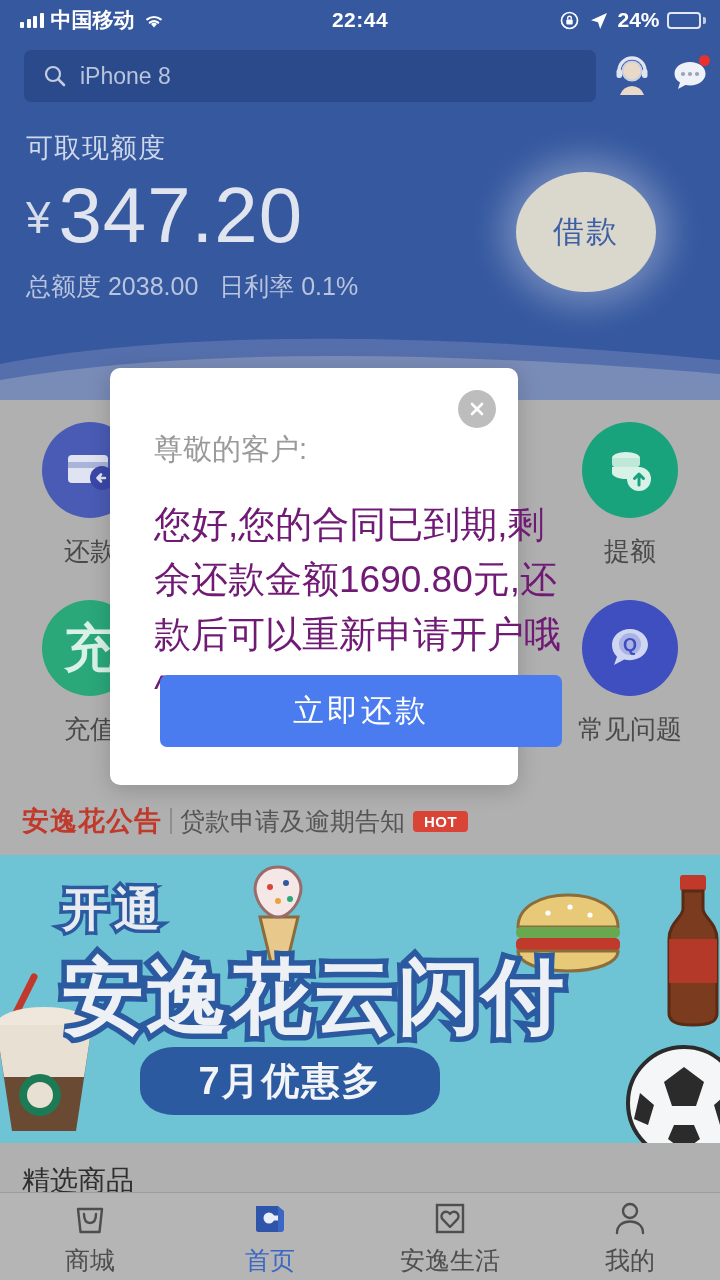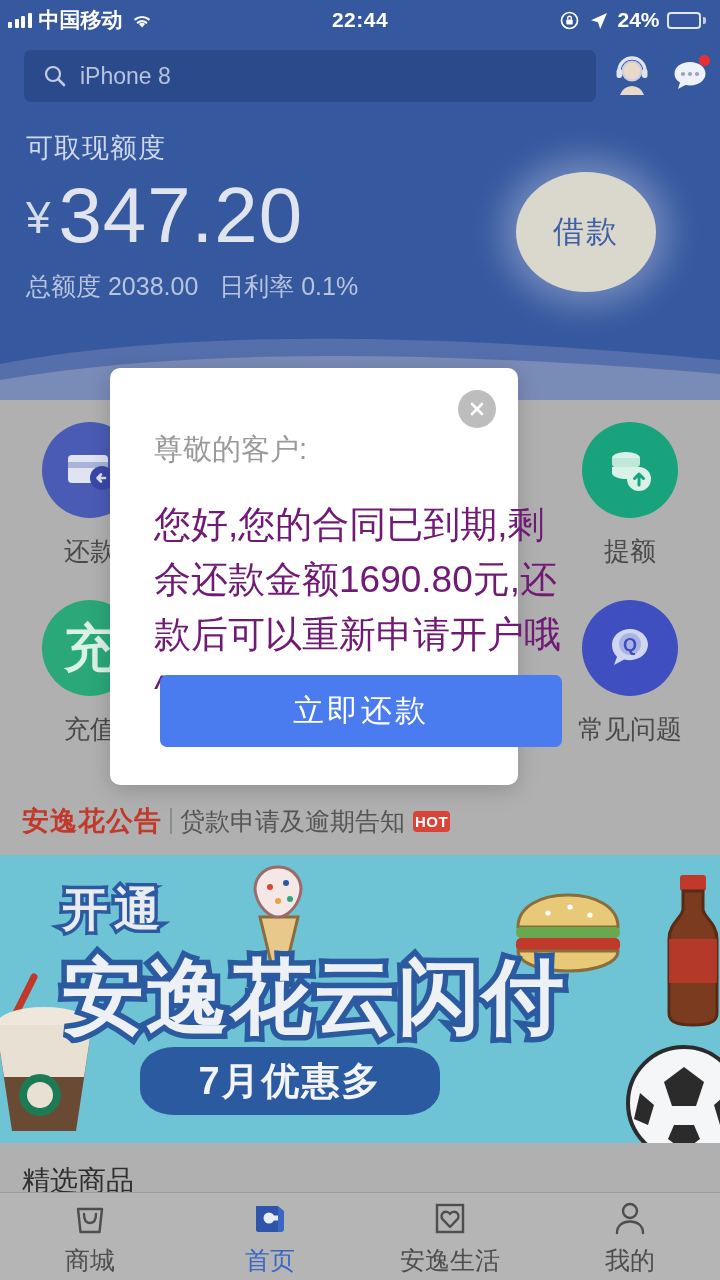--- a/index.html
+++ b/index.html
@@ -13,21 +13,21 @@
   
   .header {
     position:absolute; left:0; top:0; width:720px; height:400px;
     background:#35589f; overflow:hidden;
   }
   .wave { position:absolute; left:0; bottom:0; width:720px; height:70px; }
   .statusbar {
     position:absolute; left:0; top:0; width:720px; height:40px;
     display:flex; align-items:center; color:#fff; font-size:21px; font-weight:bold;
   }
-  .sb-left { display:flex; align-items:center; gap:7px; padding-left:8px; width:33%; }
+  .sb-left { display:flex; align-items:center; gap:7px; padding-left:20px; width:33%; }
   .sb-center { width:34%; text-align:center; letter-spacing:.5px; }
   .sb-right { width:33%; display:flex; align-items:center; justify-content:flex-end; gap:8px; padding-right:14px; }
   .bars { display:flex; align-items:flex-end; gap:2.5px; height:16px; }
   .bars i { display:block; width:4px; background:#fff; border-radius:1px; }
   .bars i:nth-child(1){height:6px}.bars i:nth-child(2){height:9px}
   .bars i:nth-child(3){height:12px}.bars i:nth-child(4){height:15px}
   .carrier { font-size:21px; font-weight:bold; }
   .battery { display:flex; align-items:center; }
   .bat-body { width:34px; height:17px; border:2px solid rgba(255,255,255,.85); border-radius:4px; padding:1.5px; }
   .bat-fill { height:100%; background:#fff; border-radius:1.5px; }
@@ -70,21 +70,21 @@
   .ic.teal { background:#19a37c; }
   .ic.indigo { background:#3f4fc0; }
   .ic-label { margin-top:16px; font-size:26px; color:#4a4a4a; }
   .row2 { top:200px; }
 
   
   .notice { position:absolute; left:0; top:395px; width:646px; height:52px; display:flex; align-items:center; padding-left:22px; gap:8px; }
   .notice-brand { font-size:27px; font-weight:bold; color:#c0392b; letter-spacing:1px; }
   .vline { width:2px; height:26px; background:#8e8e8e; }
   .notice-text { font-size:25px; color:#555; }
-  .hot { font-size:15px; font-weight:bold; color:#fff; background:#d94436; border-radius:4px; padding:2px 2px; letter-spacing:.5px; }
+  .hot { font-size:15px; font-weight:bold; color:#fff; background:#d94436; border-radius:4px; padding:2px 11px; letter-spacing:.5px; }
 
   
   .banner { position:absolute; left:0; top:455px; width:720px; height:288px; background:#6ec3d4; overflow:hidden; }
   .bn-title { position:absolute; left:62px; top:24px; }
   .bn-kt { font-size:46px; font-weight:bold; color:#e8ebf0; -webkit-text-stroke:7px #2c5aa0; paint-order:stroke fill; letter-spacing:6px; }
   .bn-main { margin-top:2px; font-size:82px; font-weight:bold; color:#edf0f5; -webkit-text-stroke:11px #2c5aa0; paint-order:stroke fill; letter-spacing:2px; }
   .bn-ribbon { position:absolute; left:140px; top:192px; width:300px; height:68px; background:#2c5aa0; border-radius:34px/26px; display:flex; align-items:center; justify-content:center; }
   .bn-sub { font-size:38px; font-weight:bold; color:#f2f4f7; letter-spacing:2px; }
   .bn-art { position:absolute; }
 

